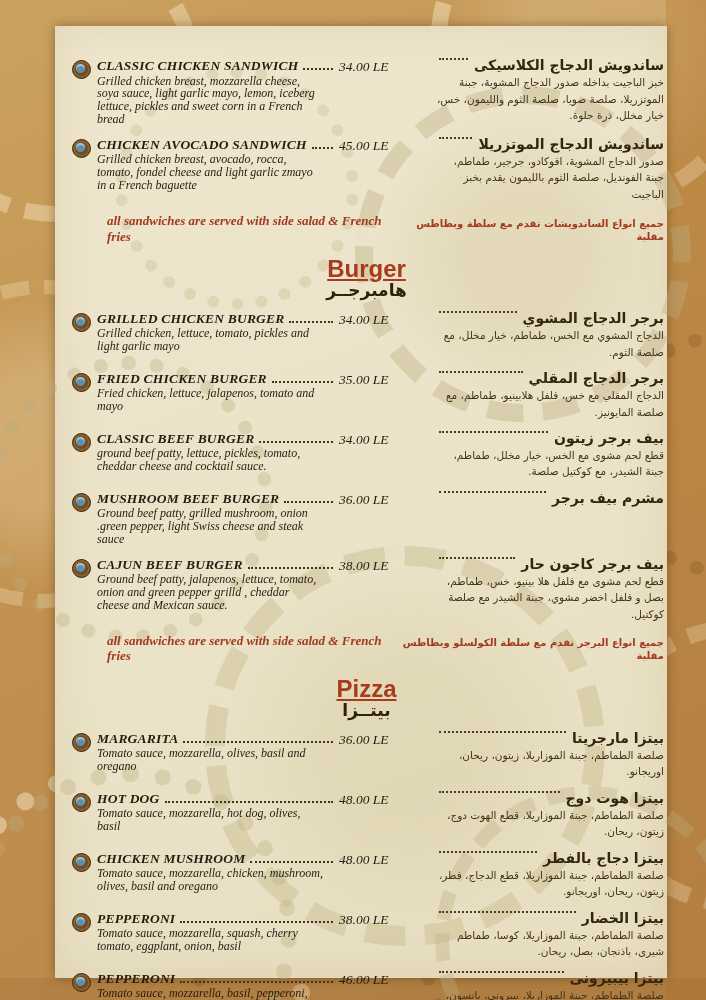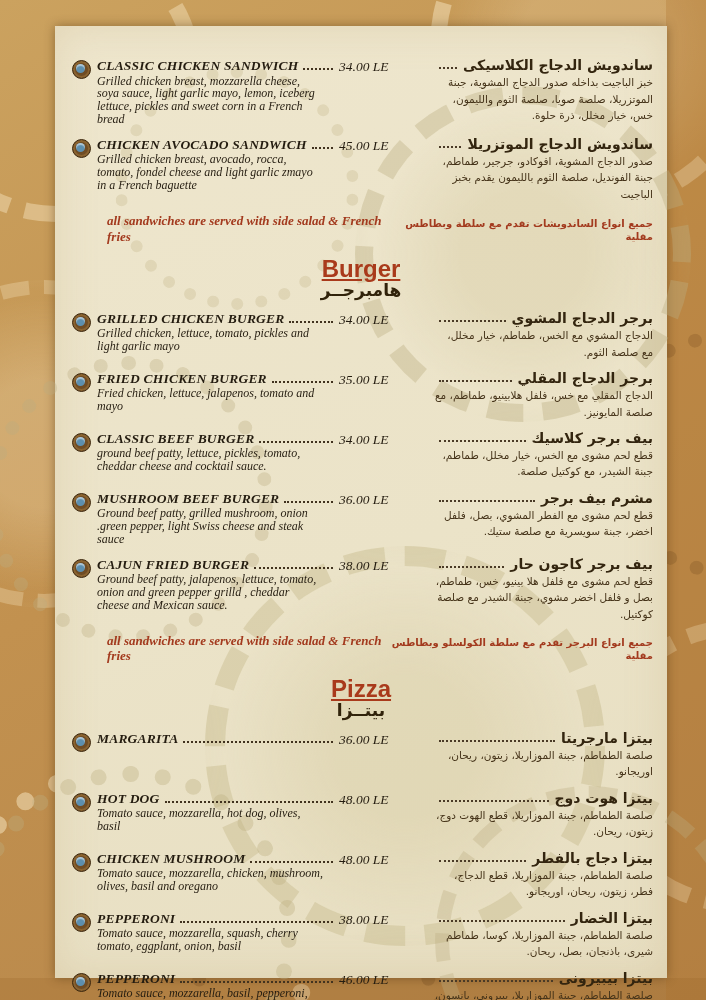--- a/index.html
+++ b/index.html
@@ -28,35 +28,35 @@
   }
   
   .wm{position:absolute;border-radius:50%;pointer-events:none;}
   .wm.w1{left:300px;top:60px;width:300px;height:300px;border:18px dashed rgba(188,174,128,.38);background:radial-gradient(circle,rgba(205,192,146,.28) 30%,transparent 70%);}
   .wm.w2{left:-70px;top:330px;width:260px;height:260px;border:14px dotted rgba(188,174,128,.34);}
   .wm.w3{left:150px;top:520px;width:360px;height:360px;border:20px dashed rgba(195,182,136,.40);background:radial-gradient(circle,rgba(208,196,150,.30) 28%,transparent 72%);}
   .wm.w4{left:-90px;top:740px;width:300px;height:300px;border:16px dotted rgba(188,174,128,.36);}
   .wm.w5{left:380px;top:760px;width:280px;height:280px;border:14px dashed rgba(188,174,128,.34);}
   .wm.w6{left:60px;top:40px;width:220px;height:220px;border:12px dotted rgba(190,176,130,.28);}
 
-  .content{position:relative;padding:32px 12px 0 12px;height:920px;}
+  .content{position:relative;padding:32px 1px 0 12px;height:920px;}
 
   
   .item{display:grid;grid-template-columns:30px 242px 80px 1fr;margin-bottom:11px;}
   .badge{width:17px;height:17px;border-radius:50%;margin-top:2px;margin-left:5px;
     background:#6f4c24;border:1px solid #3f2a10;position:relative;
     box-shadow:inset 0 0 0 2px #8a6330;}
   .badge::after{content:"";position:absolute;left:3px;top:3px;width:9px;height:9px;border-radius:50%;
     background:#5d8fae;box-shadow:inset 0 2px 1px rgba(255,255,255,.5);}
   .en-title{display:flex;align-items:baseline;font:italic bold 13.5px/1.15 "Liberation Serif",serif;color:#241c10;letter-spacing:.2px;white-space:nowrap;}
   .en-title .leader{flex:1;border-bottom:2px dotted #41321e;margin:0 6px 2px 5px;min-width:8px;}
   .en-desc{font:italic 12px/1.07 "Liberation Serif",serif;color:#241c10;margin-top:1px;padding-right:16px;}
   .price{font:italic 13.5px/1.2 "Liberation Serif",serif;color:#241c10;white-space:nowrap;padding-top:1px;}
   .ar{direction:rtl;text-align:right;margin-left:14px;padding-right:2px;}
-  .ar-title{display:flex;align-items:flex-end;}
+  .ar-title{display:flex;align-items:flex-start;}
   .ar-title .nm{font:bold 14px/1.1 "DejaVu Sans",sans-serif;color:#33250f;white-space:nowrap;}
   .ar-title .leader{flex:1;border-bottom:2px dotted #4a3a26;margin:0 6px 4px;min-width:8px;}
   .ar-desc{font:10.5px/1.55 "DejaVu Sans",sans-serif;color:#453319;margin-top:1px;}
 
   
   .note{display:flex;justify-content:space-between;align-items:center;margin:0 2px 12px 40px;}
   .note-en{font:italic bold 13px/1.2 "Liberation Serif",serif;color:#a33a1e;}
   .note-ar{font:bold 10px/1.3 "DejaVu Sans",sans-serif;color:#a33a1e;direction:rtl;padding-top:2px;}
 
   
@@ -170,49 +170,48 @@
         <div class="en">
           <div class="en-title">
             <span class="nm">CLASSIC BEEF BURGER</span>
             <span class="leader"></span>
           </div>
           <div class="en-desc">ground beef patty, lettuce, pickles, tomato, cheddar cheese and cocktail sauce.</div>
         </div>
         <div class="price">34.00 LE</div>
         <div class="ar">
           <div class="ar-title">
-            <span class="nm">بيف برجر كلاسيك</span>
+            <span class="nm">بيف برجر زيتون</span>
             <span class="leader"></span>
           </div>
           <div class="ar-desc">قطع لحم مشوى مع الخس، خيار مخلل، طماطم، جبنة الشيدر، مع كوكتيل صلصة.</div>
         </div>
       </div>
       <div class="item">
         <span class="badge"></span>
         <div class="en">
           <div class="en-title">
             <span class="nm">MUSHROOM BEEF BURGER</span>
             <span class="leader"></span>
           </div>
           <div class="en-desc">Ground beef patty, grilled mushroom, onion .green pepper, light Swiss cheese and steak sauce</div>
         </div>
         <div class="price">36.00 LE</div>
         <div class="ar">
           <div class="ar-title">
             <span class="nm">مشرم بيف برجر</span>
             <span class="leader"></span>
           </div>
-          <div class="ar-desc">قطع لحم مشوى مع الفطر المشوي، بصل، فلفل اخضر، جبنة سويسرية مع صلصة ستيك.</div>
-        </div>
-      </div>
-      <div class="item">
-        <span class="badge"></span>
-        <div class="en">
-          <div class="en-title">
-            <span class="nm">CAJUN FRIED BURGER</span>
+        </div>
+      </div>
+      <div class="item">
+        <span class="badge"></span>
+        <div class="en">
+          <div class="en-title">
+            <span class="nm">CAJUN BEEF BURGER</span>
             <span class="leader"></span>
           </div>
           <div class="en-desc">Ground beef patty, jalapenos, lettuce, tomato, onion and green pepper grilld , cheddar cheese and Mexican sauce.</div>
         </div>
         <div class="price">38.00 LE</div>
         <div class="ar">
           <div class="ar-title">
             <span class="nm">بيف برجر كاجون حار</span>
             <span class="leader"></span>
           </div>
@@ -227,20 +226,21 @@
         <div class="sec-en">Pizza</div>
         <div class="sec-ar">بيتــزا</div>
       </div>
       <div class="item">
         <span class="badge"></span>
         <div class="en">
           <div class="en-title">
             <span class="nm">MARGARITA</span>
             <span class="leader"></span>
           </div>
+          <div class="en-desc">Tomato sauce, mozzarella, olives, basil and oregano</div>
         </div>
         <div class="price">36.00 LE</div>
         <div class="ar">
           <div class="ar-title">
             <span class="nm">بيتزا مارجريتا</span>
             <span class="leader"></span>
           </div>
           <div class="ar-desc">صلصة الطماطم، جبنة الموزاريلا، زيتون، ريحان، اوريجانو.</div>
         </div>
       </div>

